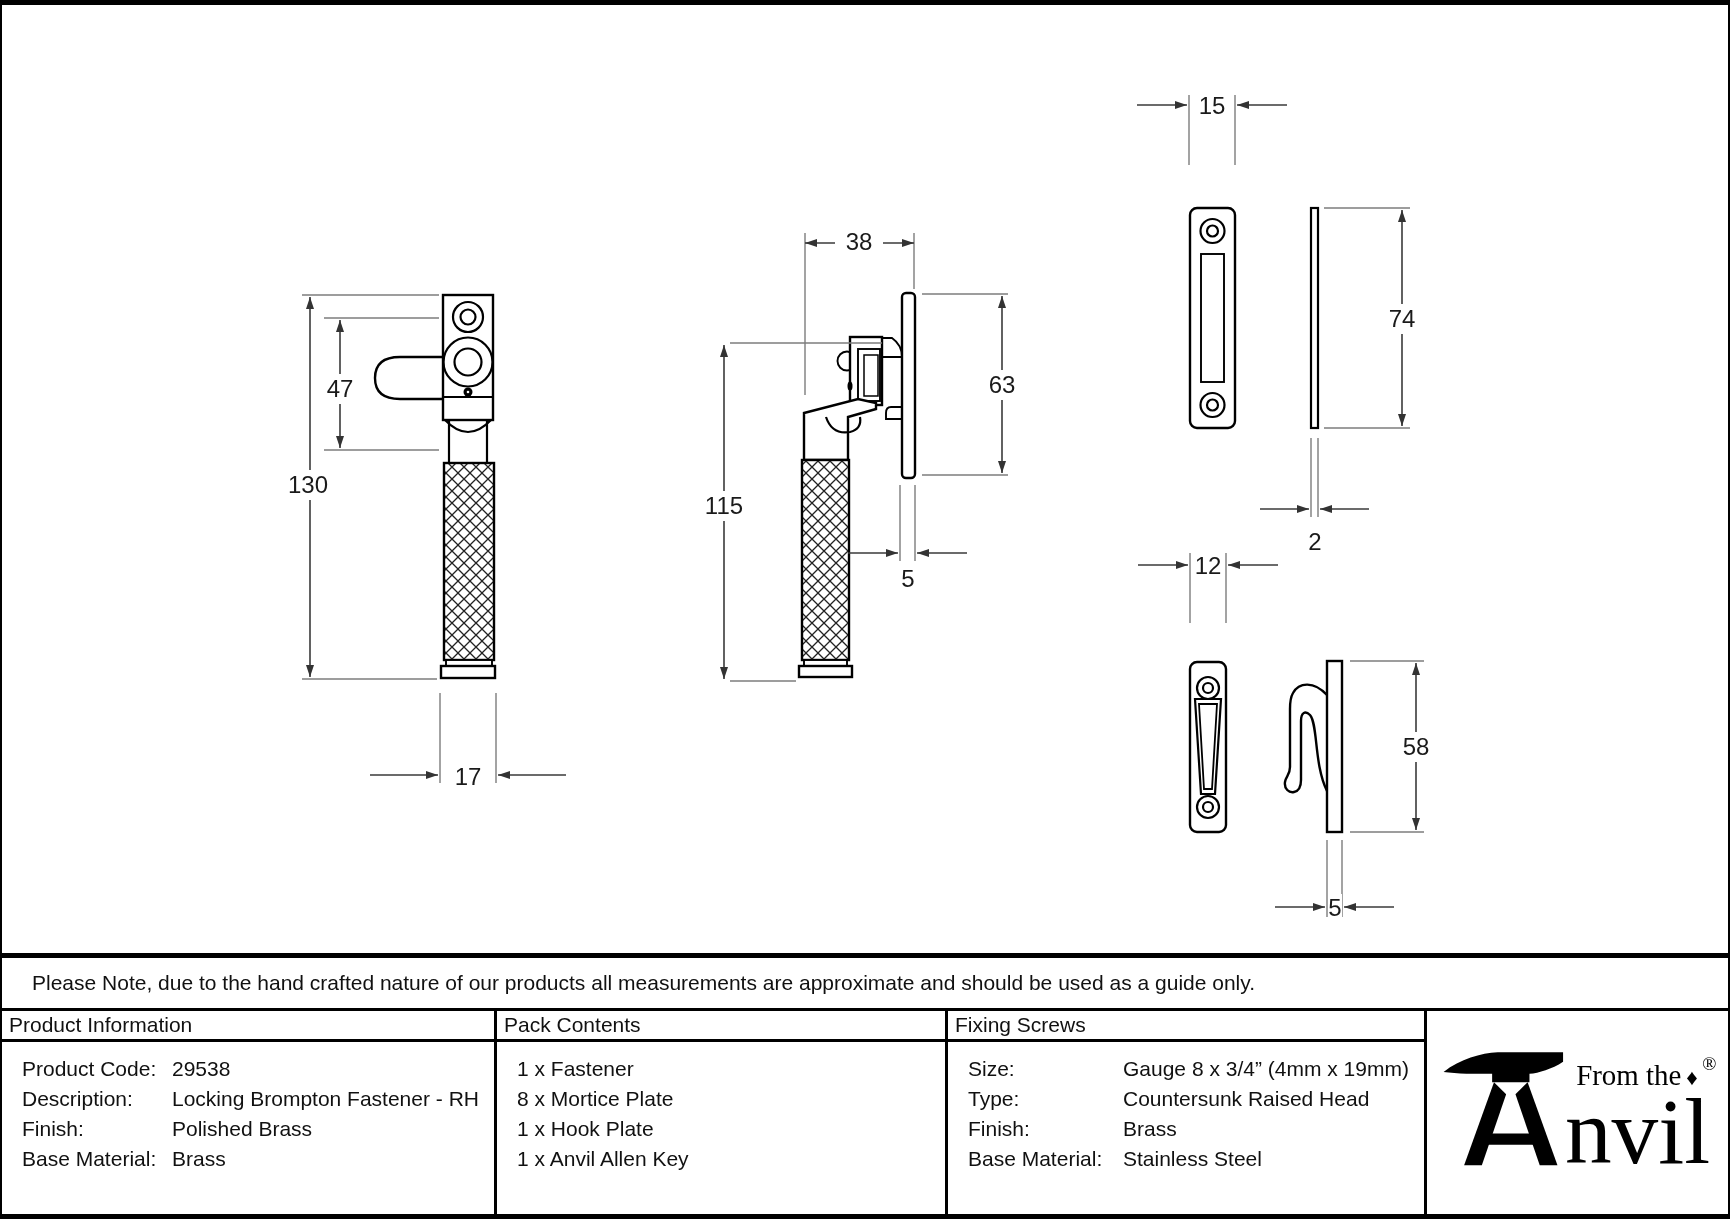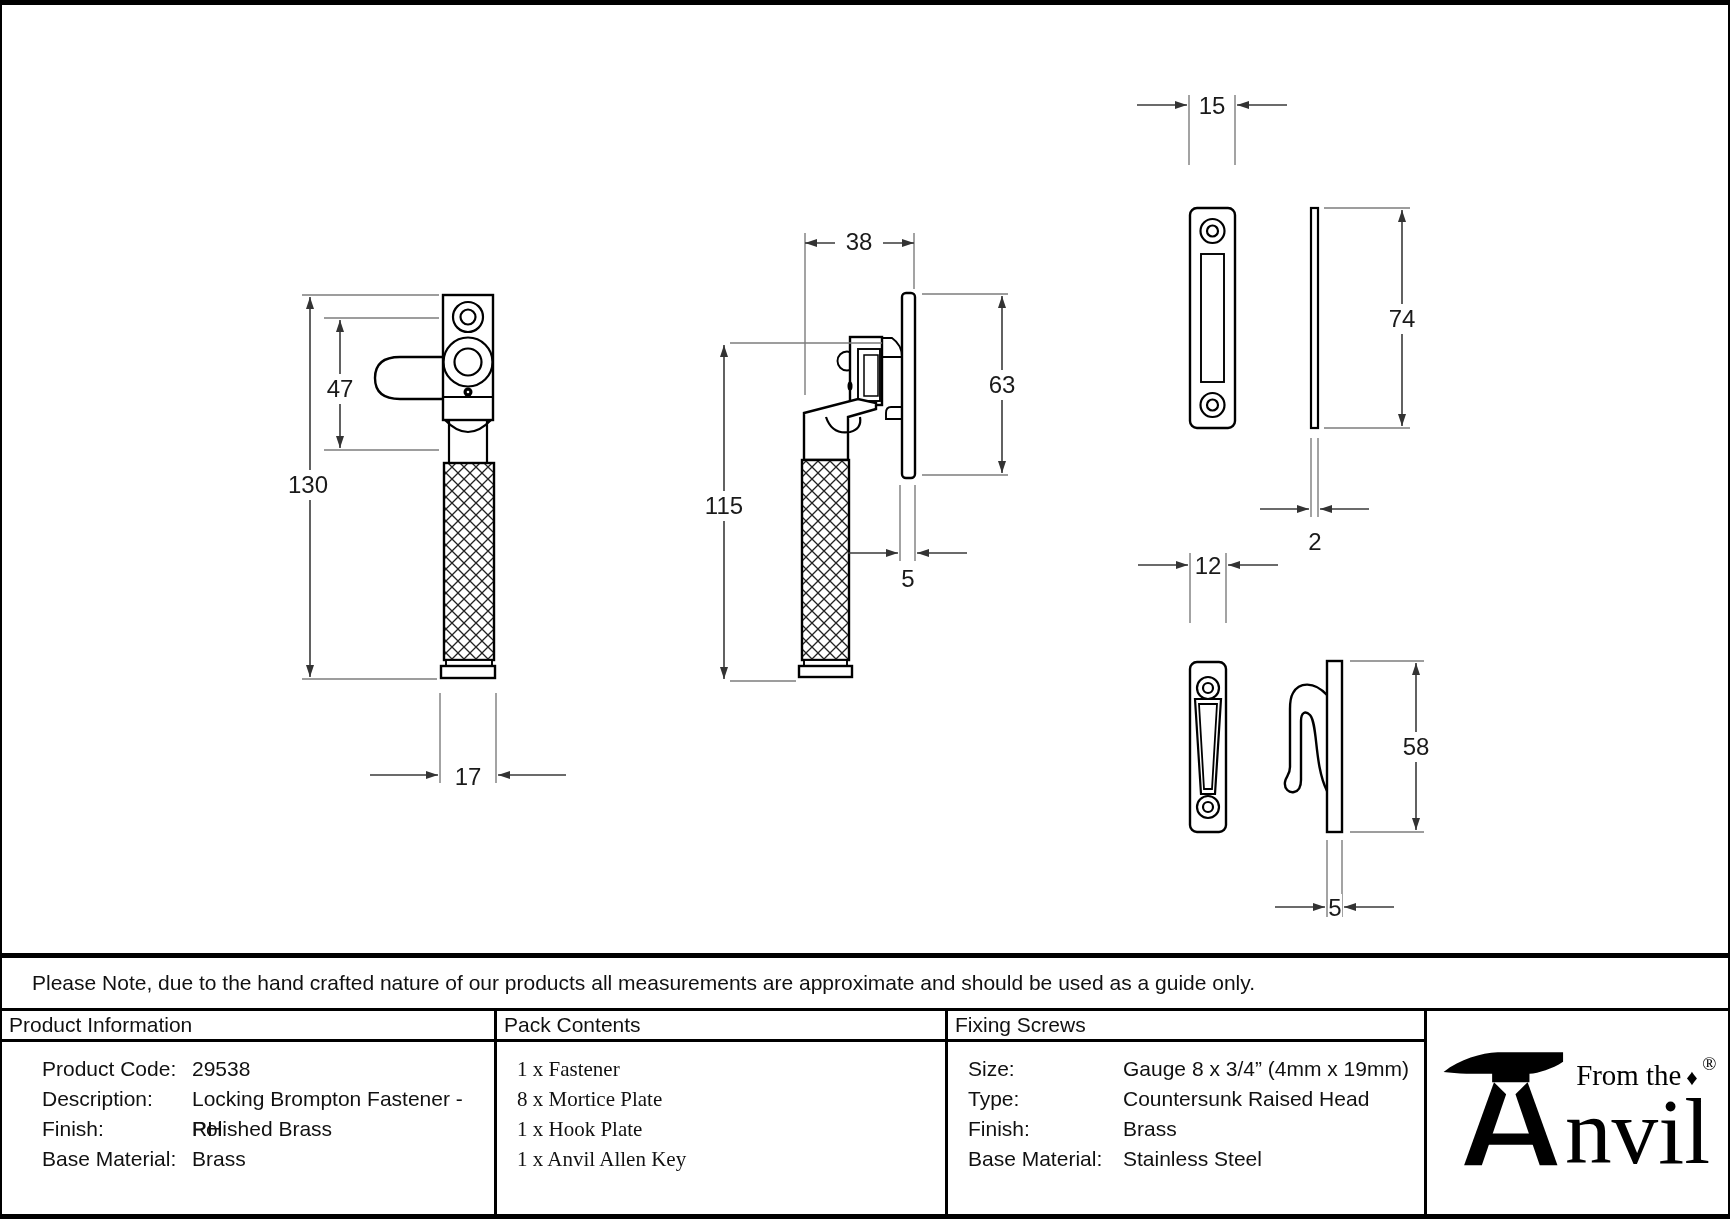--- a/index.html
+++ b/index.html
@@ -11,23 +11,23 @@
   .drawing-area{width:100%;height:948px;}
   .note-row{box-sizing:border-box;height:58px;border-top:5px solid #000;border-bottom:3px solid #000;
             line-height:50px;padding-left:30px;font-size:21px;}
   .info-table{display:grid;grid-template-columns:492px 451px 479px 1fr;grid-template-rows:31px 172px;}
   .cell{box-sizing:border-box;}
   .col-b{border-left:3px solid #000;}
   .cell-header{border-bottom:3px solid #000;display:flex;align-items:center;
                padding-left:7px;font-size:21px;}
   .cell-body{padding:12px 0 0 20px;font-size:21px;}
   .kv{display:flex;height:30px;line-height:30px;}
-  .kv .k{width:150px;flex:none;margin-left:20px;}
+  .kv .k{width:150px;flex:none;}
   .kv .k2{width:155px;flex:none;}
-  .li{height:30px;line-height:30px;font-family:Liberation Serif, serif;}
+  .li{height:30px;line-height:30px;}
   .logo-cell{grid-row:1/3;grid-column:4;display:flex;align-items:center;justify-content:center;}
   svg text{font-family:"Liberation Sans",sans-serif;}
   .dimtxt{font-size:24px;fill:#1a1a1a;}
   .part{fill:#fff;stroke:#000;stroke-width:2.4;}
   .part2{fill:#fff;stroke:#000;stroke-width:1.9;}
   .pline{fill:none;stroke:#000;stroke-width:2.2;}
   .ext{stroke:#7d7d7d;stroke-width:1.4;fill:none;}
   .dline{stroke:#3a3a3a;stroke-width:1.6;fill:none;}
   .lblbg{fill:#fff;}
   .logo-serif{font-family:"Liberation Serif",serif;fill:#000;}

